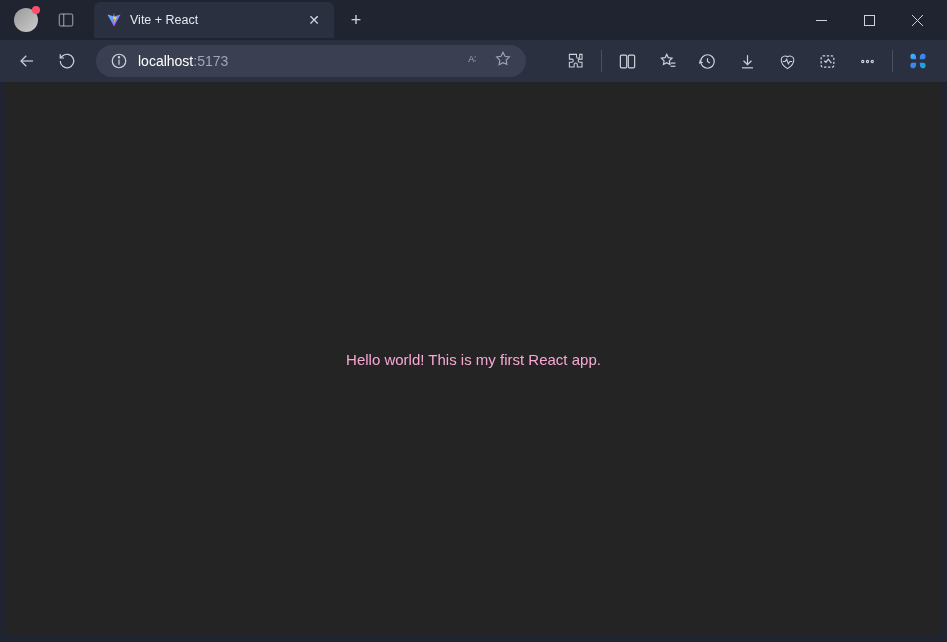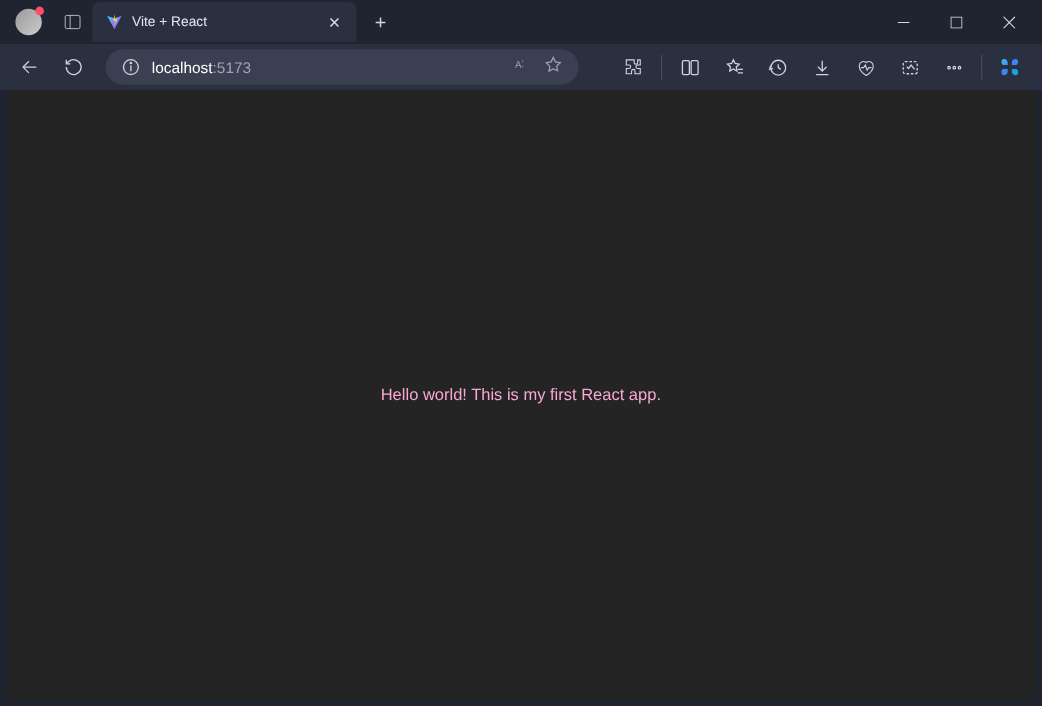--- a/index.html
+++ b/index.html
@@ -54,21 +54,21 @@
       cursor: pointer;
     }
     .workspace-icon svg { width: 18px; height: 18px; stroke: #cfd3dc; }
     .tab {
       height: 36px;
       background: #2b3040;
       border-radius: 6px 6px 0 0;
       display: flex;
       align-items: center;
       padding: 0 12px;
-      margin-left: 4px;
+      margin-left: 14px;
       min-width: 240px;
     }
     .tab-icon {
       width: 16px;
       height: 16px;
       margin-right: 8px;
       display: flex;
       align-items: center;
       justify-content: center;
     }

